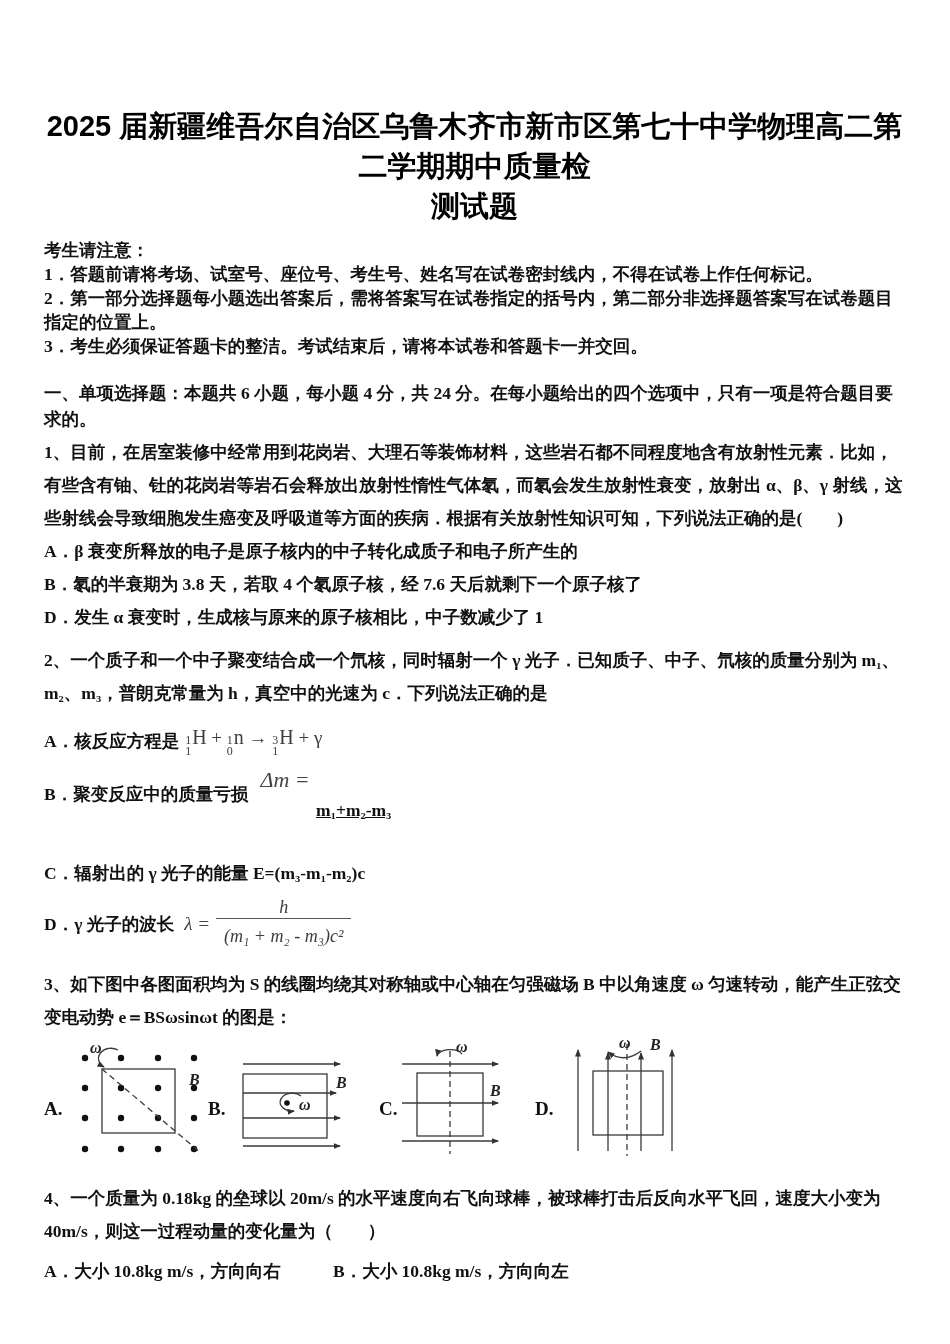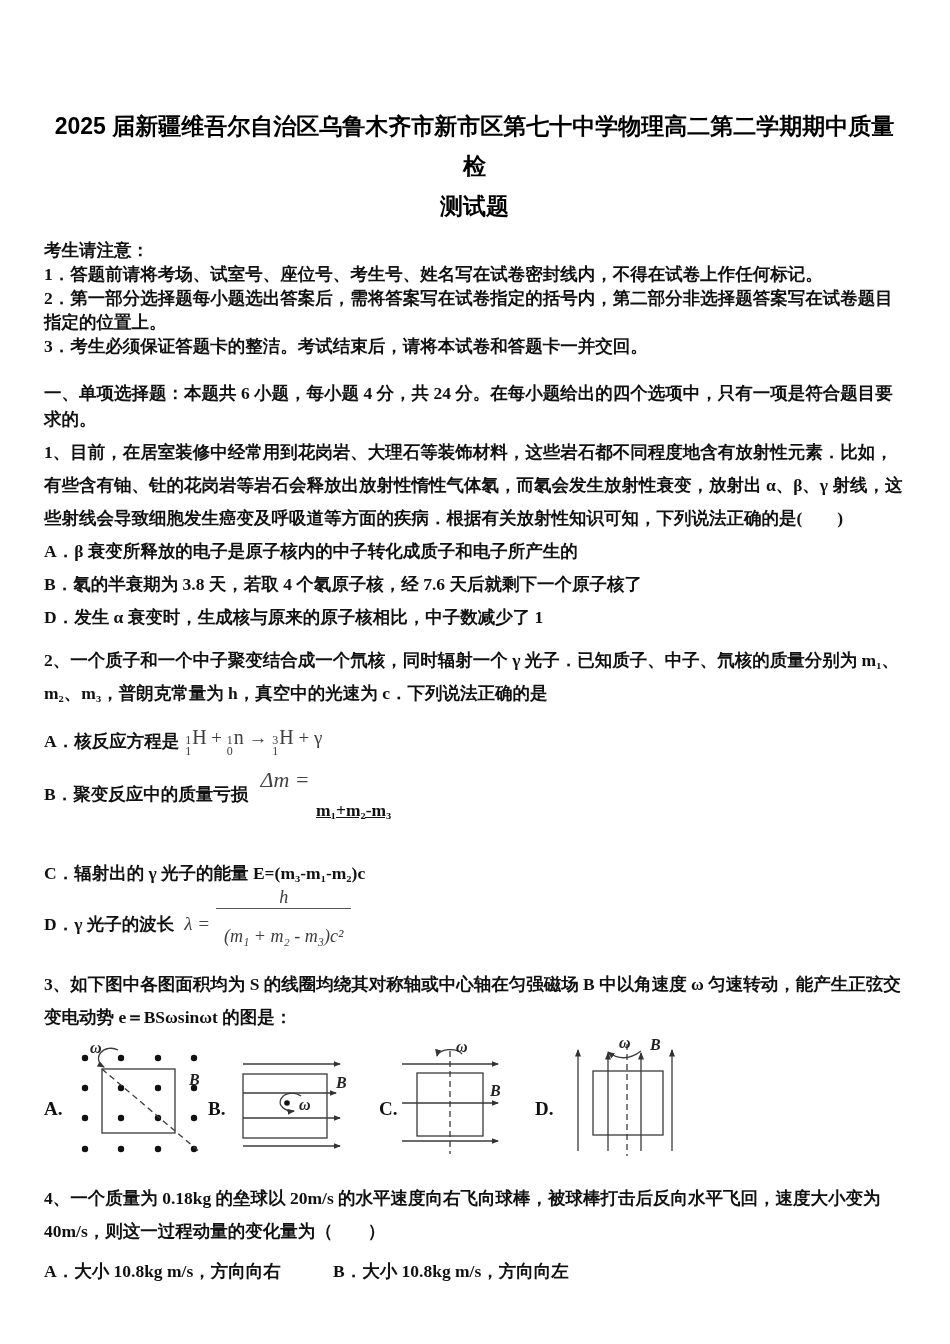--- a/index.html
+++ b/index.html
@@ -1,20 +1,20 @@
 <!DOCTYPE html>
 <html><head>
 <meta charset="utf-8">
 <style>
   html,body{margin:0;padding:0;background:#fff;}
   .page{width:950px;height:1344px;background:#fff;color:#111;overflow:hidden;position:relative;
         font-family:"Liberation Serif","DejaVu Serif",serif;font-weight:700;}
   .content{padding:0 45px 0 44px;font-size:17.5px;}
   .title{padding-top:106px;text-align:center;font-family:"Liberation Sans","DejaVu Sans",sans-serif;
-         font-weight:900;font-size:23px;line-height:40px;color:#000;}
+         font-weight:900;font-size:29px;line-height:40px;color:#000;}
   .notice{margin-top:12px;line-height:24px;}
   .notice div{margin:0;}
   .section{margin-top:22px;line-height:26px;}
   .stem{line-height:33px;}
   .q1stem{margin-top:4px;}
   .optline{line-height:33px;}
   .q2stem{margin-top:10px;}
   .q3stem{margin-top:16px;}
   .q4stem{margin-top:8px;}
   
@@ -25,21 +25,21 @@
   .optA-row{margin-top:10px;height:42px;}
   .optB-row{margin-top:18px;height:46px;}
   .optC-row{margin-top:34px;line-height:26px;}
   .optD-row{margin-top:10px;height:56px;}
   .dm-top{font-weight:400;font-style:italic;color:#444;position:relative;top:-13px;margin-left:8px;font-size:22px;}
   .dm-bot{position:relative;top:16px;margin-left:2px;text-decoration:underline;}
   .lam{font-weight:400;font-style:italic;color:#444;font-size:19px;margin-left:10px;}
   .frac{display:inline-flex;flex-direction:column;align-items:center;font-weight:400;font-style:italic;
         color:#3d3d3d;font-size:18px;margin-left:6px;line-height:22px;}
   .frac .num{padding:0 4px;}
-  .frac .den{border-top:1.4px solid #555;padding:16px 8px;}
+  .frac .den{border-top:1.4px solid #555;padding:6px 8px;}
   .figs{height:138px;margin-top:2px;margin-left:-44px;position:relative;}
   .q4opts{display:flex;margin-top:8px;line-height:30px;}
   .q4a{width:289px;}
   svg text{font-family:"Liberation Serif","DejaVu Serif",serif;}
   .figlabel{font-weight:700;font-size:19px;fill:#111;}
   .figsym{font-weight:700;font-style:italic;font-size:16px;fill:#222;}
 </style>
 </head>
 <body>
 

